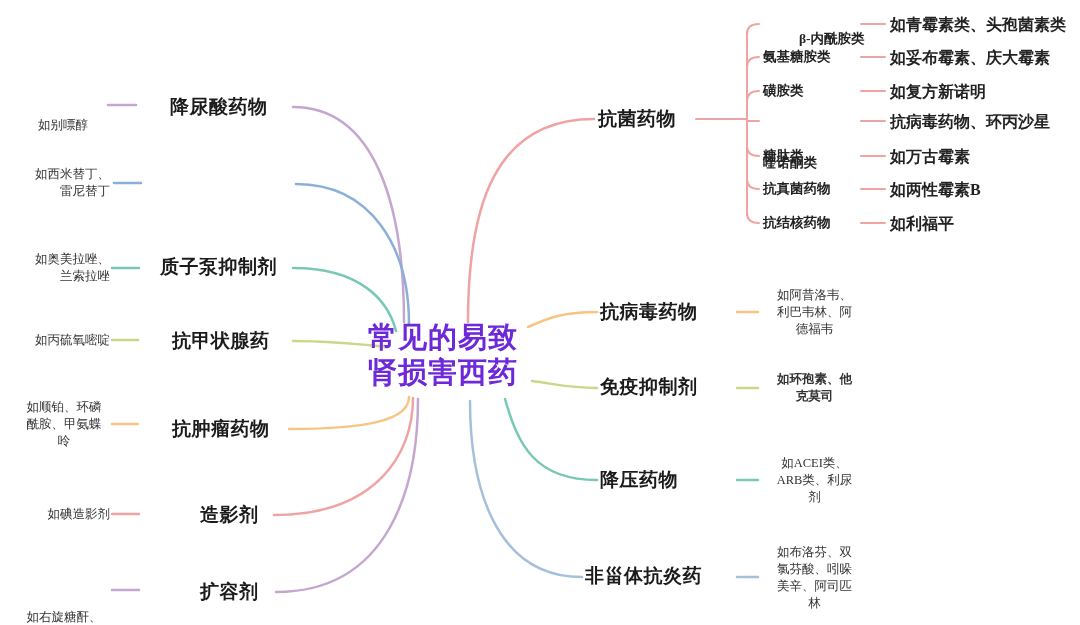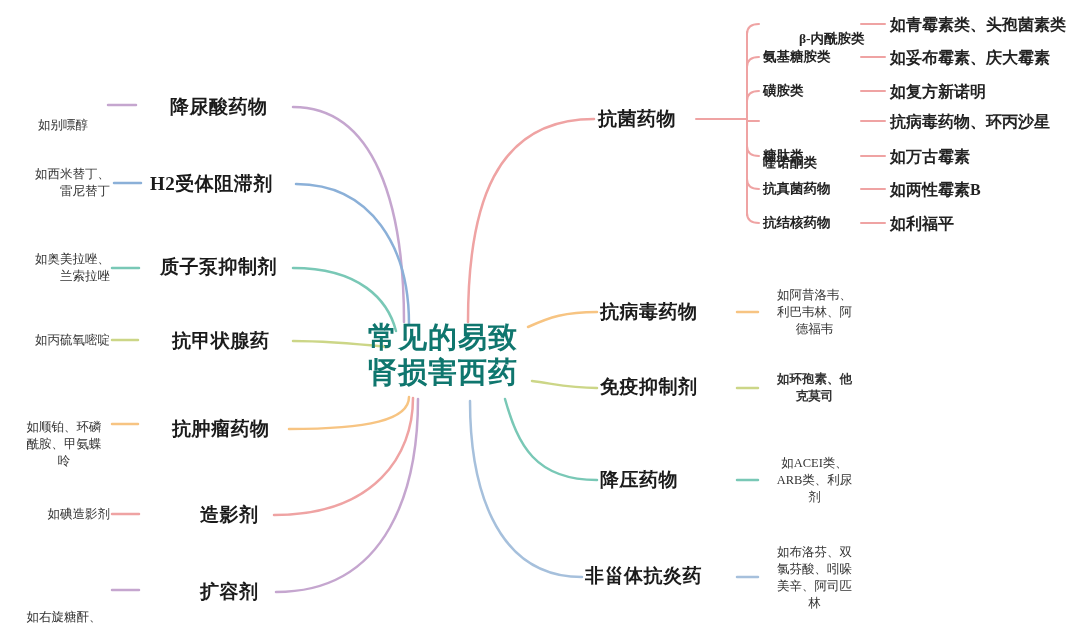--- a/index.html
+++ b/index.html
@@ -3,21 +3,21 @@
 <meta charset="utf-8">
 <style>
   html,body{margin:0;padding:0;background:#ffffff;}
   #canvas{
     position:relative;width:1080px;height:625px;background:#ffffff;overflow:hidden;
     font-family:"Liberation Serif","DejaVu Serif",serif;
   }
   #wires{position:absolute;left:0;top:0;width:1080px;height:625px;}
   .node{position:absolute;}
   .title{
-    font-size:29px;font-weight:700;color:#0f766e;line-height:35px;
+    font-size:29px;font-weight:700;color:#6d28d9;line-height:35px;
     text-align:center;white-space:pre-line;letter-spacing:1px;
   }
   .branch{
     font-size:19px;font-weight:700;color:#1b1b1b;white-space:nowrap;letter-spacing:0.5px;
   }
   .leaf{
     font-size:12.5px;color:#333333;line-height:17px;white-space:pre-line;text-align:center;
   }
   .leaf.alignR{text-align:right;}
   .sub{
@@ -77,34 +77,33 @@
     <line x1="861" y1="121" x2="885" y2="121" stroke-width="2" stroke-linecap="round" stroke="#efa3a3"></line>
     <line x1="861" y1="156" x2="885" y2="156" stroke-width="2" stroke-linecap="round" stroke="#efa3a3"></line>
     <line x1="861" y1="189" x2="885" y2="189" stroke-width="2" stroke-linecap="round" stroke="#efa3a3"></line>
     <line x1="861" y1="223" x2="885" y2="223" stroke-width="2" stroke-linecap="round" stroke="#efa3a3"></line>
   </svg>
 
   <div class="node title" style="left:348px;top:320px;width:190px;">常见的易致
 肾损害西药</div>
 
   <div class="node branch" style="left:170px;top:94px;">降尿酸药物</div>
-  <div class="node branch" style="left:150px;top:171px;">H2受体阻滞剂</div>
   <div class="node branch" style="left:160px;top:254px;">质子泵抑制剂</div>
   <div class="node branch" style="left:172px;top:328px;">抗甲状腺药</div>
   <div class="node branch" style="left:172px;top:416px;">抗肿瘤药物</div>
   <div class="node branch" style="left:200px;top:502px;">造影剂</div>
   <div class="node branch" style="left:200px;top:579px;">扩容剂</div>
 
   <div class="node leaf alignR" style="left:3px;top:97px;width:85px;margin-top:20px;">如别嘌醇</div>
   <div class="node leaf alignR" style="left:14px;top:166px;width:96px;">如西米替丁、
 雷尼替丁</div>
   <div class="node leaf alignR" style="left:14px;top:251px;width:96px;">如奥美拉唑、
 兰索拉唑</div>
   <div class="node leaf alignR" style="left:20px;top:332px;width:90px;">如丙硫氧嘧啶</div>
-  <div class="node leaf" style="left:16px;top:419px;width:96px;">如顺铂、环磷
+  <div class="node leaf" style="left:16px;top:399px;width:96px;">如顺铂、环磷
 酰胺、甲氨蝶
 呤</div>
   <div class="node leaf alignR" style="left:20px;top:506px;width:90px;">如碘造影剂</div>
   <div class="node leaf" style="left:16px;top:573px;width:96px;margin-top:36px;">如右旋糖酐、
 羟乙基淀粉</div>
 
   <div class="node branch" style="left:598px;top:106px;">抗菌药物</div>
   <div class="node branch" style="left:600px;top:299px;">抗病毒药物</div>
   <div class="node branch" style="left:600px;top:374px;">免疫抑制剂</div>
   <div class="node branch" style="left:600px;top:467px;">降压药物</div>

